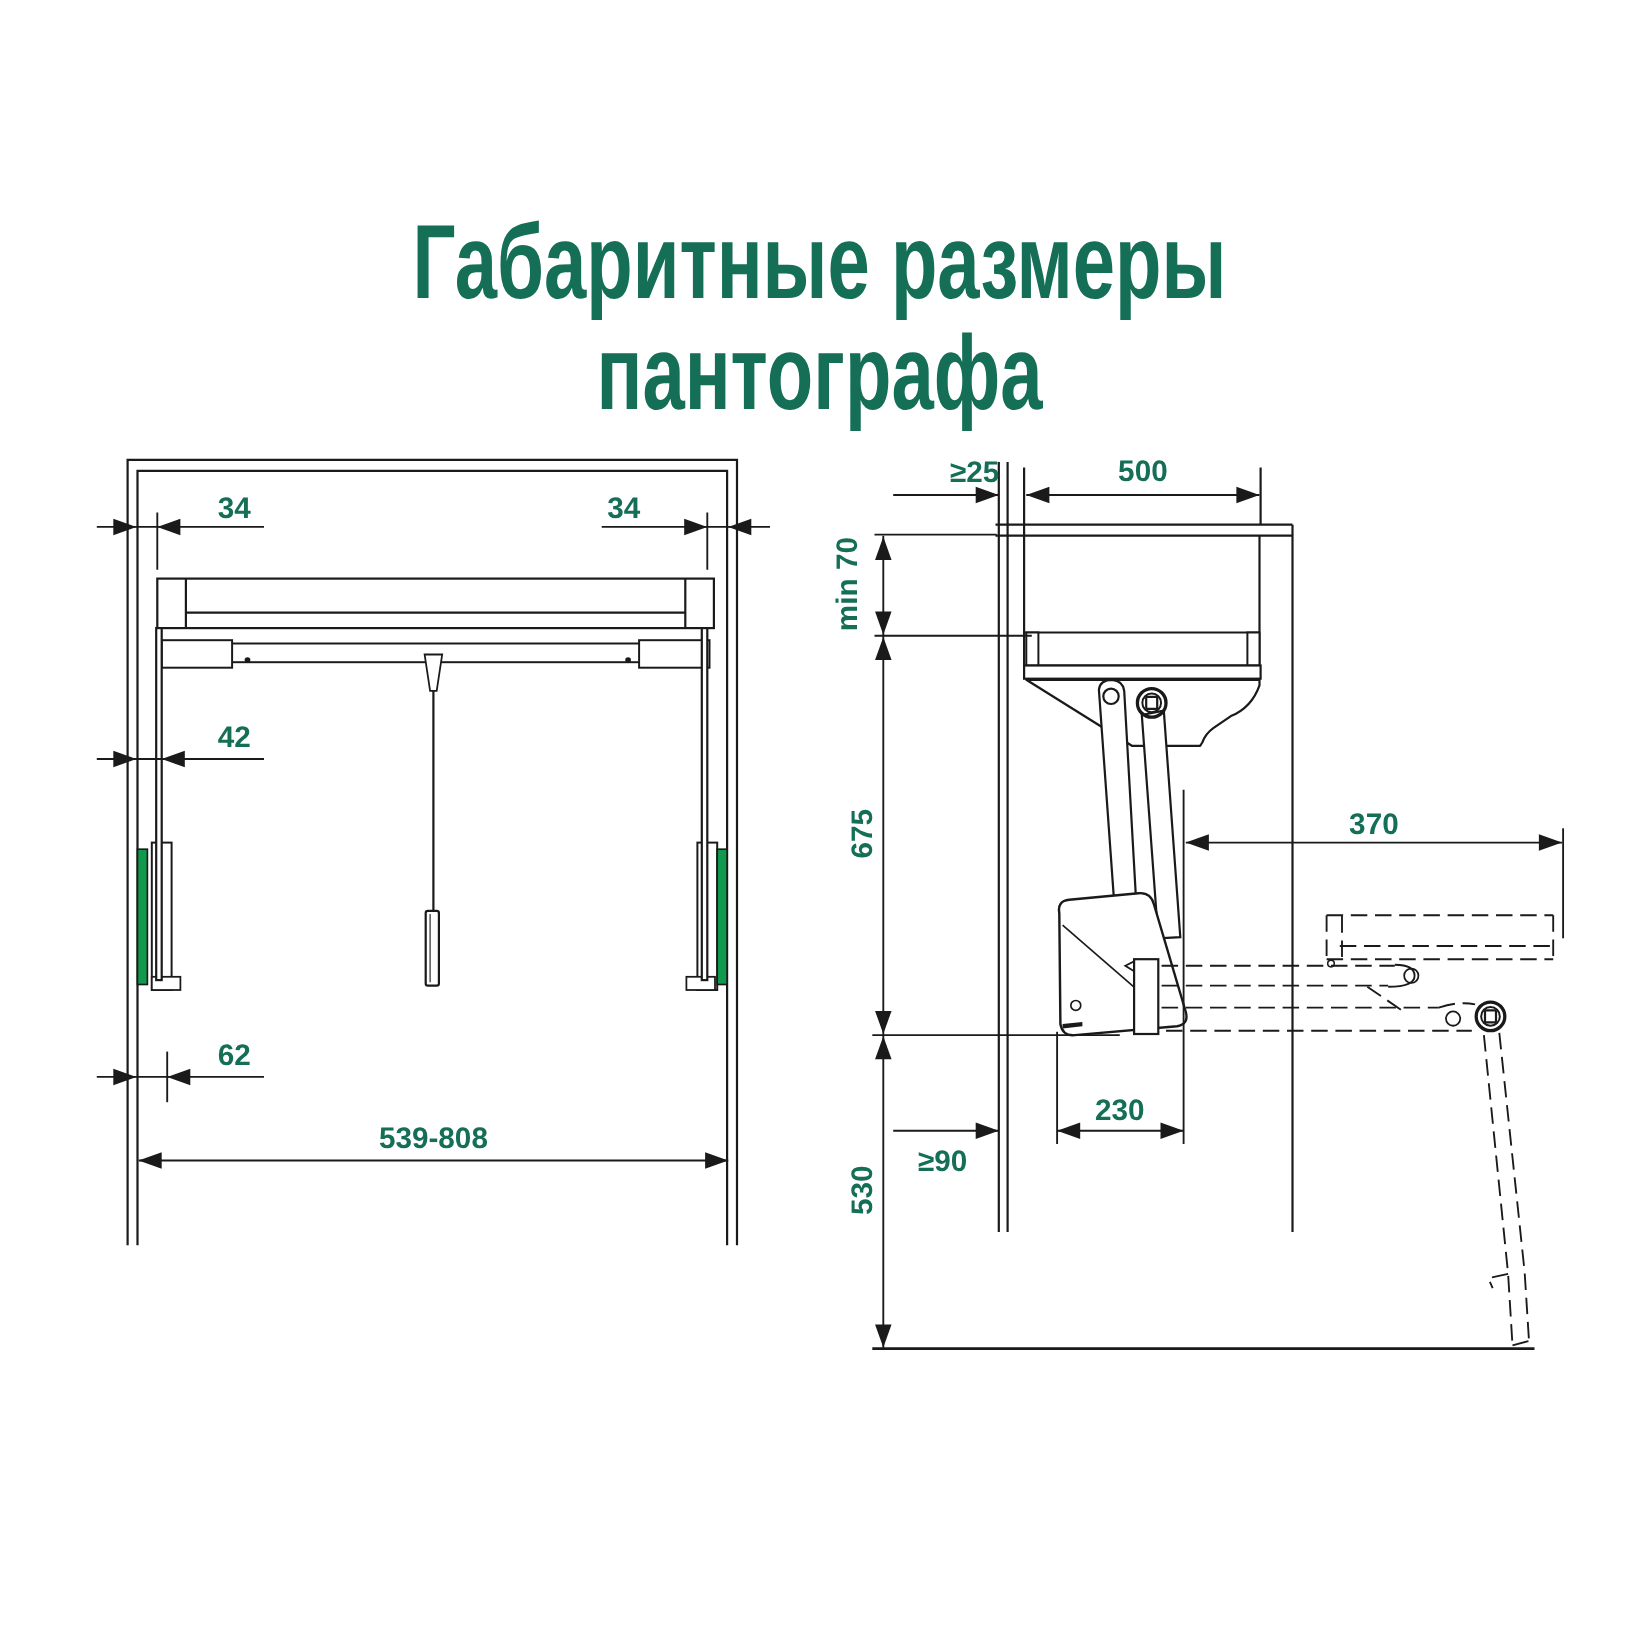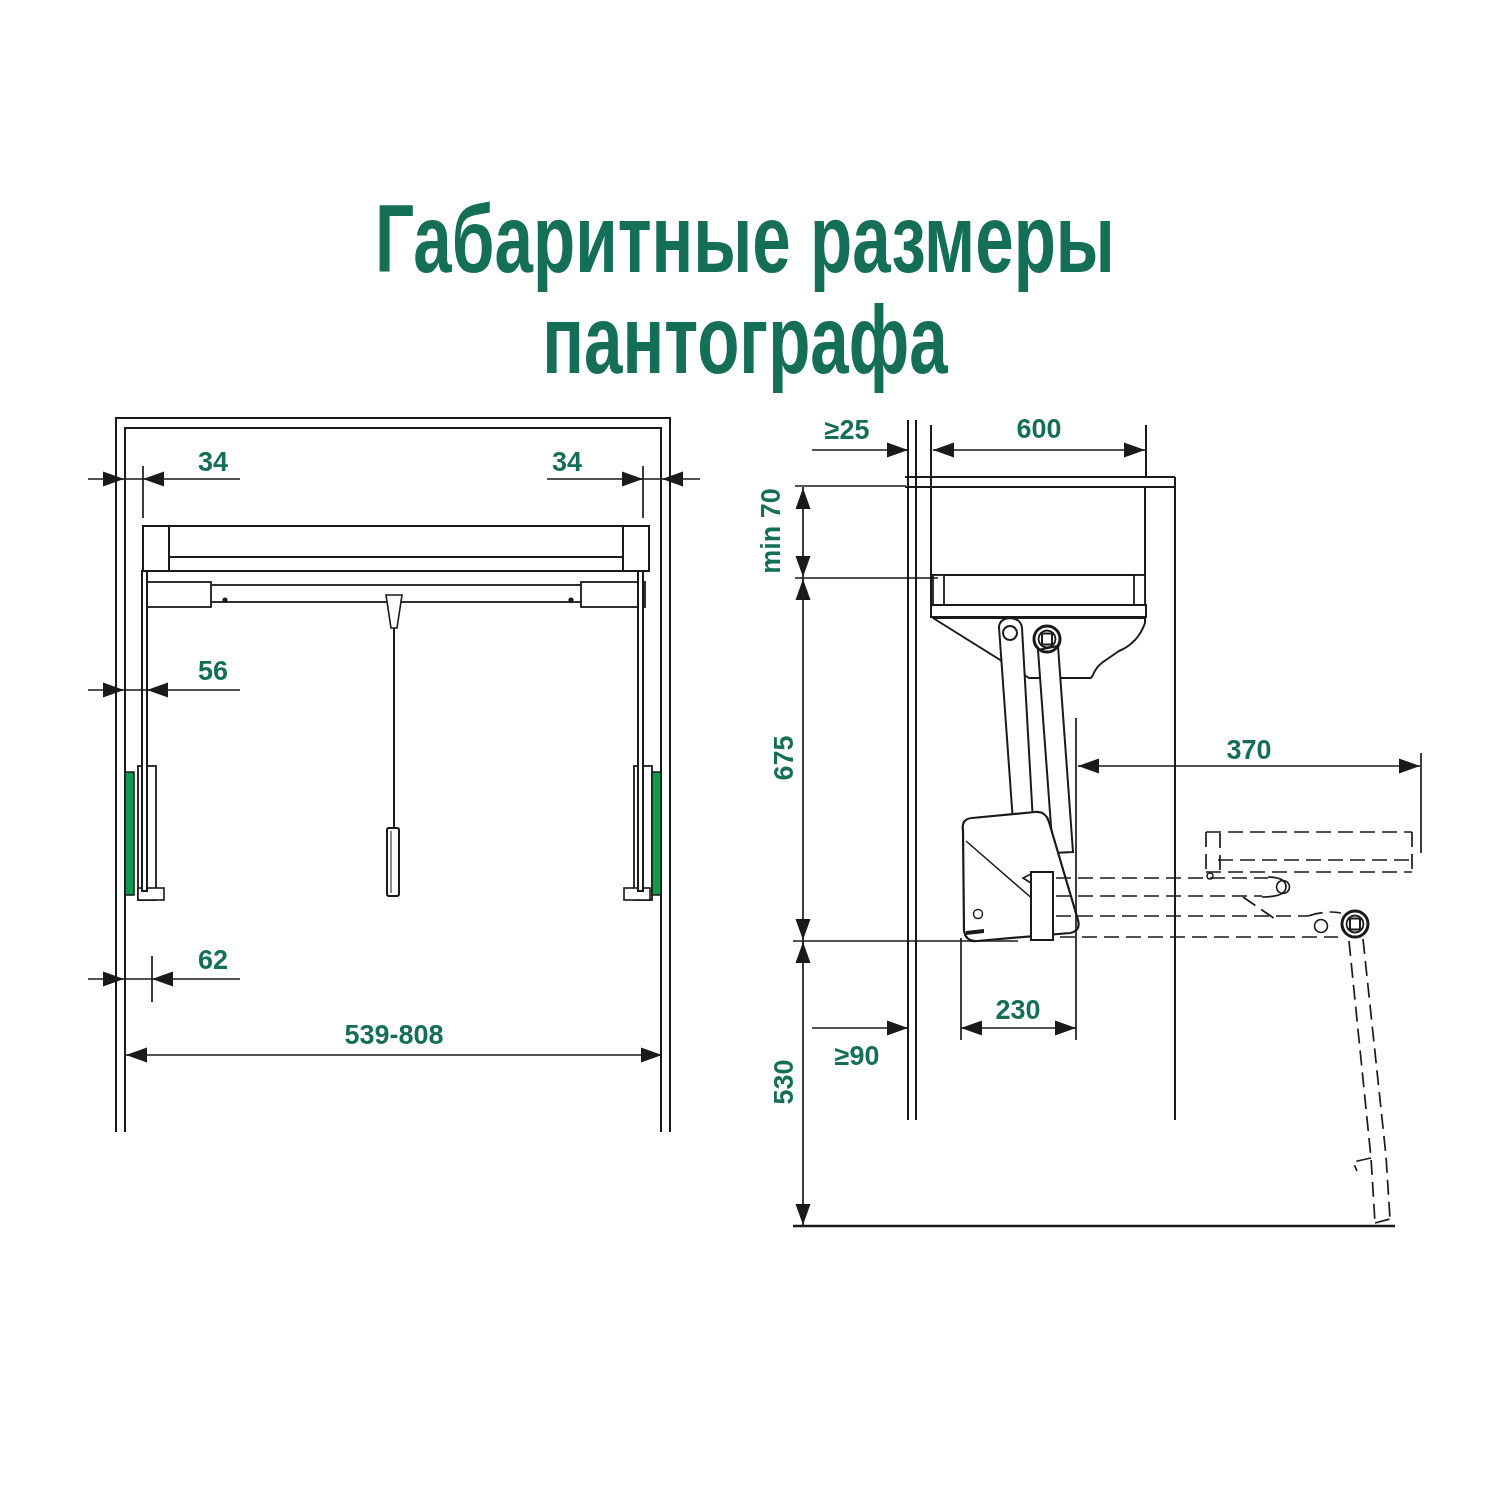--- a/index.html
+++ b/index.html
@@ -153,26 +153,26 @@
       <polygon points="908,1028 887,1020.5 887,1035.5"></polygon>
       <polygon points="961,1028 982,1020.5 982,1035.5"></polygon>
       <polygon points="1076,1028 1055,1020.5 1055,1035.5"></polygon>
       <polygon points="1078,766 1099,758.5 1099,773.5"></polygon>
       <polygon points="1420,766 1399,758.5 1399,773.5"></polygon>
     </g>
   </svg>
 
   <div class="dim" style="left:213px;top:462px">34</div>
   <div class="dim" style="left:567px;top:462px">34</div>
-  <div class="dim" style="left:213px;top:671px">56</div>
+  <div class="dim" style="left:213px;top:671px">42</div>
   <div class="dim" style="left:213px;top:960px">62</div>
   <div class="dim" style="left:394px;top:1035px">539-808</div>
 
-  <div class="dim" style="left:847px;top:430px">≥25</div>
-  <div class="dim" style="left:1039px;top:429px">600</div>
+  <div class="dim" style="left:886px;top:430px">≥25</div>
+  <div class="dim" style="left:1039px;top:429px">500</div>
   <div class="dim vert" style="left:771px;top:531px">min 70</div>
   <div class="dim vert" style="left:784px;top:758px">675</div>
   <div class="dim" style="left:1249px;top:750px">370</div>
   <div class="dim" style="left:857px;top:1056px">≥90</div>
   <div class="dim" style="left:1018px;top:1010px">230</div>
   <div class="dim vert" style="left:784px;top:1082px">530</div>
 
 </div>
 
 </body></html>

